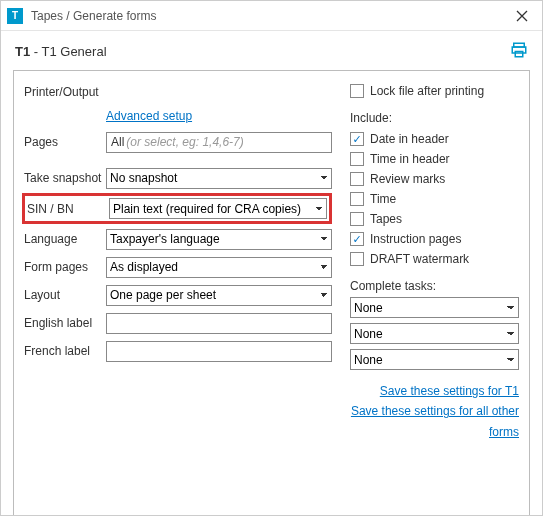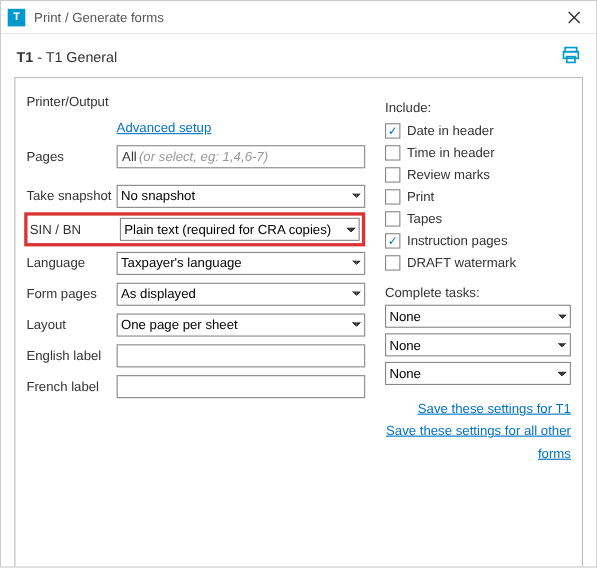--- a/index.html
+++ b/index.html
@@ -108,21 +108,21 @@
     background: #fff;
     min-width: 170px;
   }
   svg.pico { width: 18px; height: 18px; }
 </style>
 </head>
 <body>
 
 <div class="titlebar">
   <div class="app-icon">T</div>
-  <div class="titlebar-title">Print / Generate forms</div>
+  <div class="titlebar-title">Tapes / Generate forms</div>
   <div class="close-x">
     <svg viewBox="0 0 12 12" width="12" height="12">
         <path d="M1 1 L11 11 M11 1 L1 11" stroke="#333" stroke-width="1.3"></path>
       </svg>
   </div>
 </div>
 
 <div class="subheader">
   <div class="subheader-title">
     <b>T1</b> - <span>T1 General</span>
@@ -189,39 +189,43 @@
 
       <div class="row">
         <div class="lbl">French label</div>
         <div class="ctl"><input type="text" value="" style=""></div>
       </div>
 
     </div>
 
     <div class="right">
       <div id="top-checks">
+          <div class="chkrow">
+            <div class="chkbox"></div>
+            <span>Lock file after printing</span>
+          </div>
         </div>
 
       <div class="section-label">Include:</div>
       <div id="include-checks">
           <div class="chkrow">
             <div class="chkbox">✓</div>
             <span>Date in header</span>
           </div>
           <div class="chkrow">
             <div class="chkbox"></div>
             <span>Time in header</span>
           </div>
           <div class="chkrow">
             <div class="chkbox"></div>
             <span>Review marks</span>
           </div>
           <div class="chkrow">
             <div class="chkbox"></div>
-            <span>Print</span>
+            <span>Time</span>
           </div>
           <div class="chkrow">
             <div class="chkbox"></div>
             <span>Tapes</span>
           </div>
           <div class="chkrow">
             <div class="chkbox">✓</div>
             <span>Instruction pages</span>
           </div>
           <div class="chkrow">

